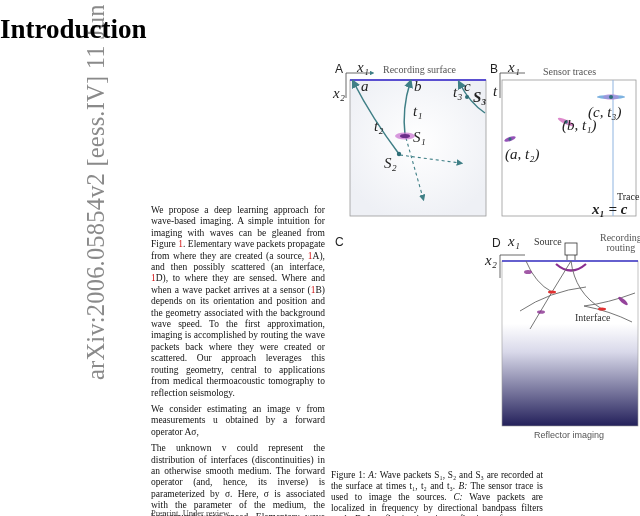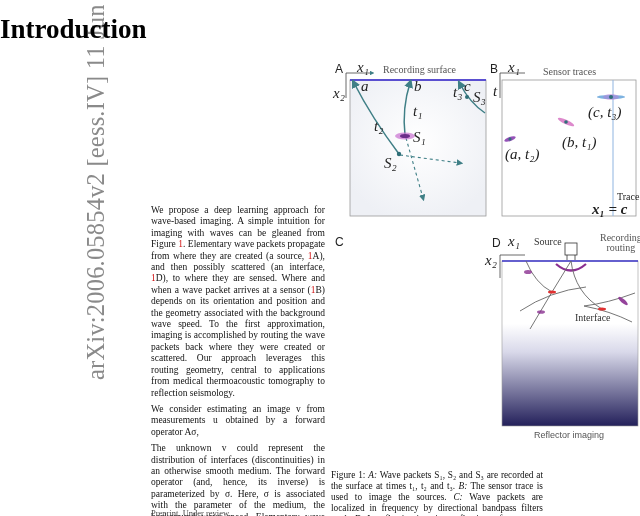--- a/index.html
+++ b/index.html
@@ -81,21 +81,21 @@
     <circle cx="137" cy="39" r="2" fill="#2f6f78"></circle>
   </svg>
   <div class="lbl" style="left:31px;top:20px;">a</div>
   <div class="lbl" style="left:84px;top:20px;">b</div>
   <div class="lbl" style="left:134px;top:20px;">c</div>
   <div class="lbl" style="left:83px;top:45px;">t₁</div>
   <div class="lbl" style="left:44px;top:60px;">t₂</div>
   <div class="lbl" style="left:123px;top:26px;">t₃</div>
   <div class="lbl" style="left:83px;top:71px;">S₁</div>
   <div class="lbl" style="left:54px;top:97px;">S₂</div>
-  <div class="lbl" style="left:143px;top:31px;">S₃</div>
+  <div class="lbl" style="left:143px;top:31px;font-weight:bold;">S₃</div>
 
   <div class="panel-letter" style="left:160px;top:4px;">B</div>
   <div class="lbl" style="left:178px;top:1px;">x₁</div>
   <div class="lbl" style="left:163px;top:25px;">t</div>
   <div class="slbl" style="left:213px;top:8px;">Sensor traces</div>
 
   <svg style="position:absolute;left:150px;top:0;" width="160" height="172" viewBox="0 0 160 172">
     <path d="M20 15 L45 15" stroke="#444" stroke-width="0.8"></path>
     <path d="M20 15 L20 40" stroke="#444" stroke-width="0.8"></path>
     <rect x="22" y="22" width="134" height="136" fill="#ffffff" stroke="#999" stroke-width="0.8"></rect>
@@ -105,21 +105,21 @@
     <ellipse cx="131" cy="39" rx="8" ry="3" fill="#b67cd8" opacity="0.5"></ellipse>
     <circle cx="131" cy="39" r="2" fill="#2f6f78"></circle>
 
     <ellipse cx="86" cy="64" rx="9" ry="2.2" transform="rotate(25 86 64)" fill="#d46bbf" opacity="0.8"></ellipse>
     <circle cx="86" cy="64" r="1.8" fill="#2f6f78"></circle>
 
     <ellipse cx="30" cy="81" rx="6" ry="2" transform="rotate(-20 30 81)" fill="#8a3fb0" opacity="0.9"></ellipse>
     <circle cx="30" cy="81" r="1.6" fill="#2f6f78"></circle>
   </svg>
   <div class="lbl" style="left:258px;top:46px;">(c, t₃)</div>
-  <div class="lbl" style="left:232px;top:76px;">(b, t₁)</div>
+  <div class="lbl" style="left:232px;top:59px;">(b, t₁)</div>
   <div class="lbl" style="left:175px;top:88px;">(a, t₂)</div>
   <div class="slbl" style="left:287px;top:133px;color:#222;">Trace at</div>
   <div class="lbl" style="left:262px;top:143px;font-weight:bold;">x₁ = c</div>
 
 
   <div class="panel-letter" style="left:5px;top:177px;">C</div>
 
   <div class="panel-letter" style="left:162px;top:178px;">D</div>
   <div class="lbl" style="left:178px;top:175px;">x₁</div>
   <div class="lbl" style="left:155px;top:194px;">x₂</div>

